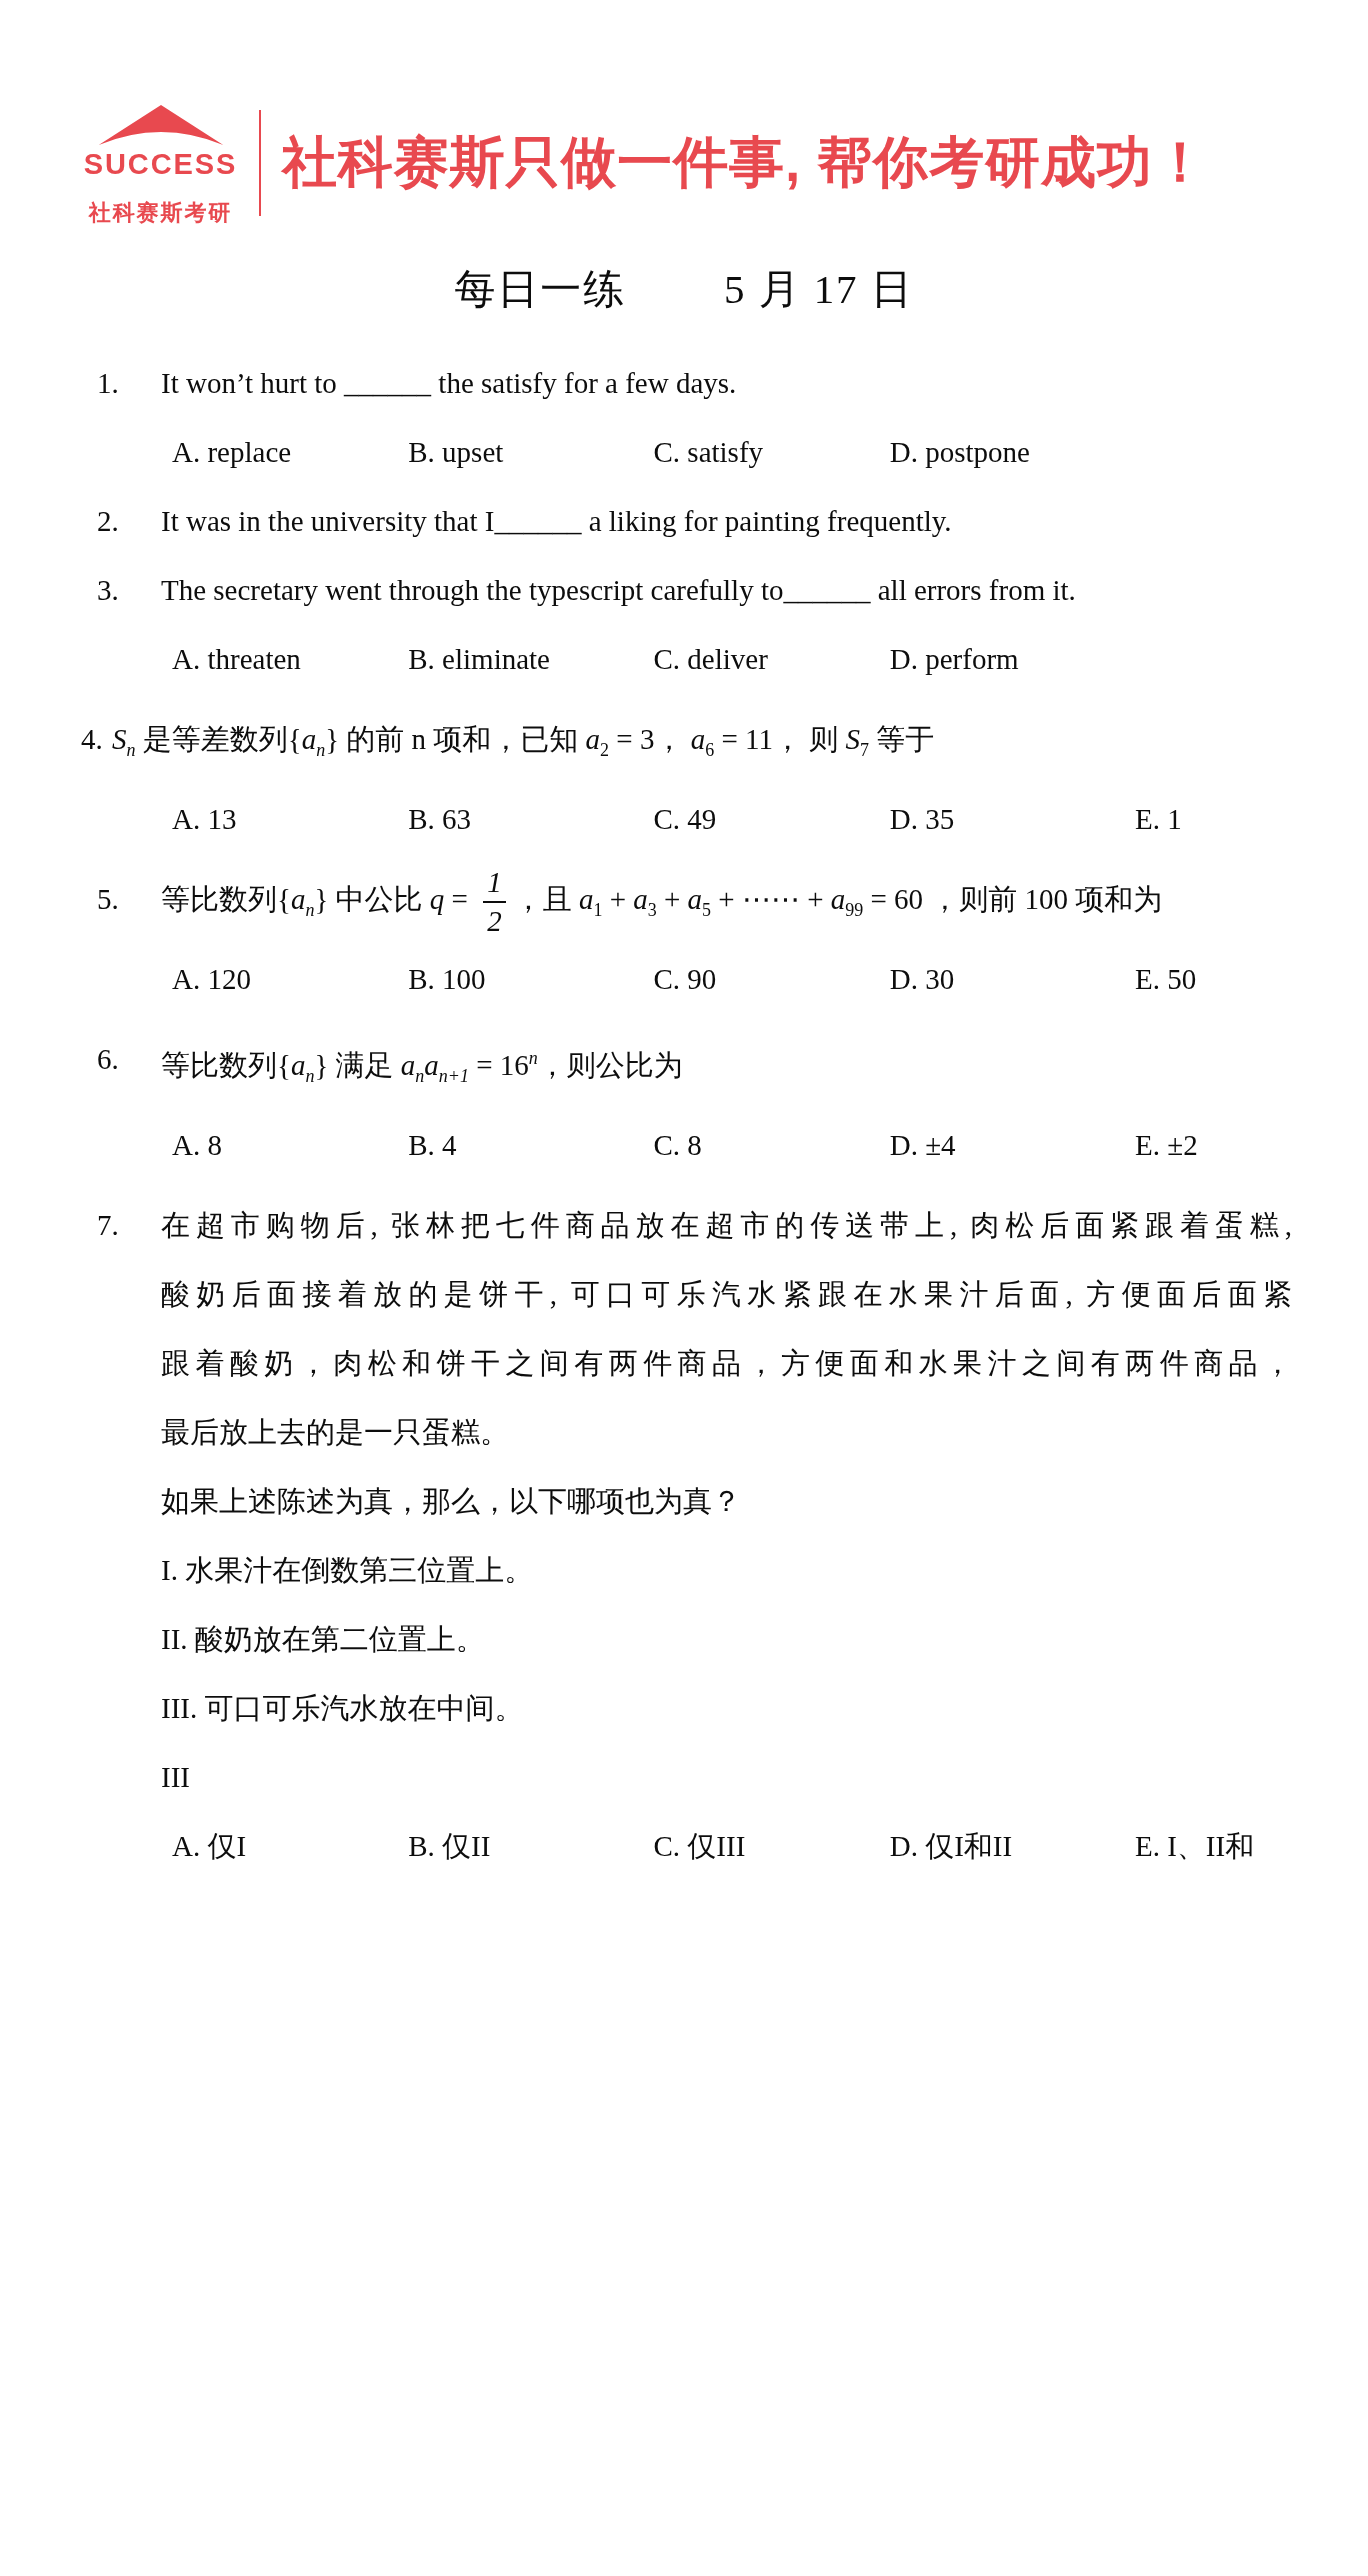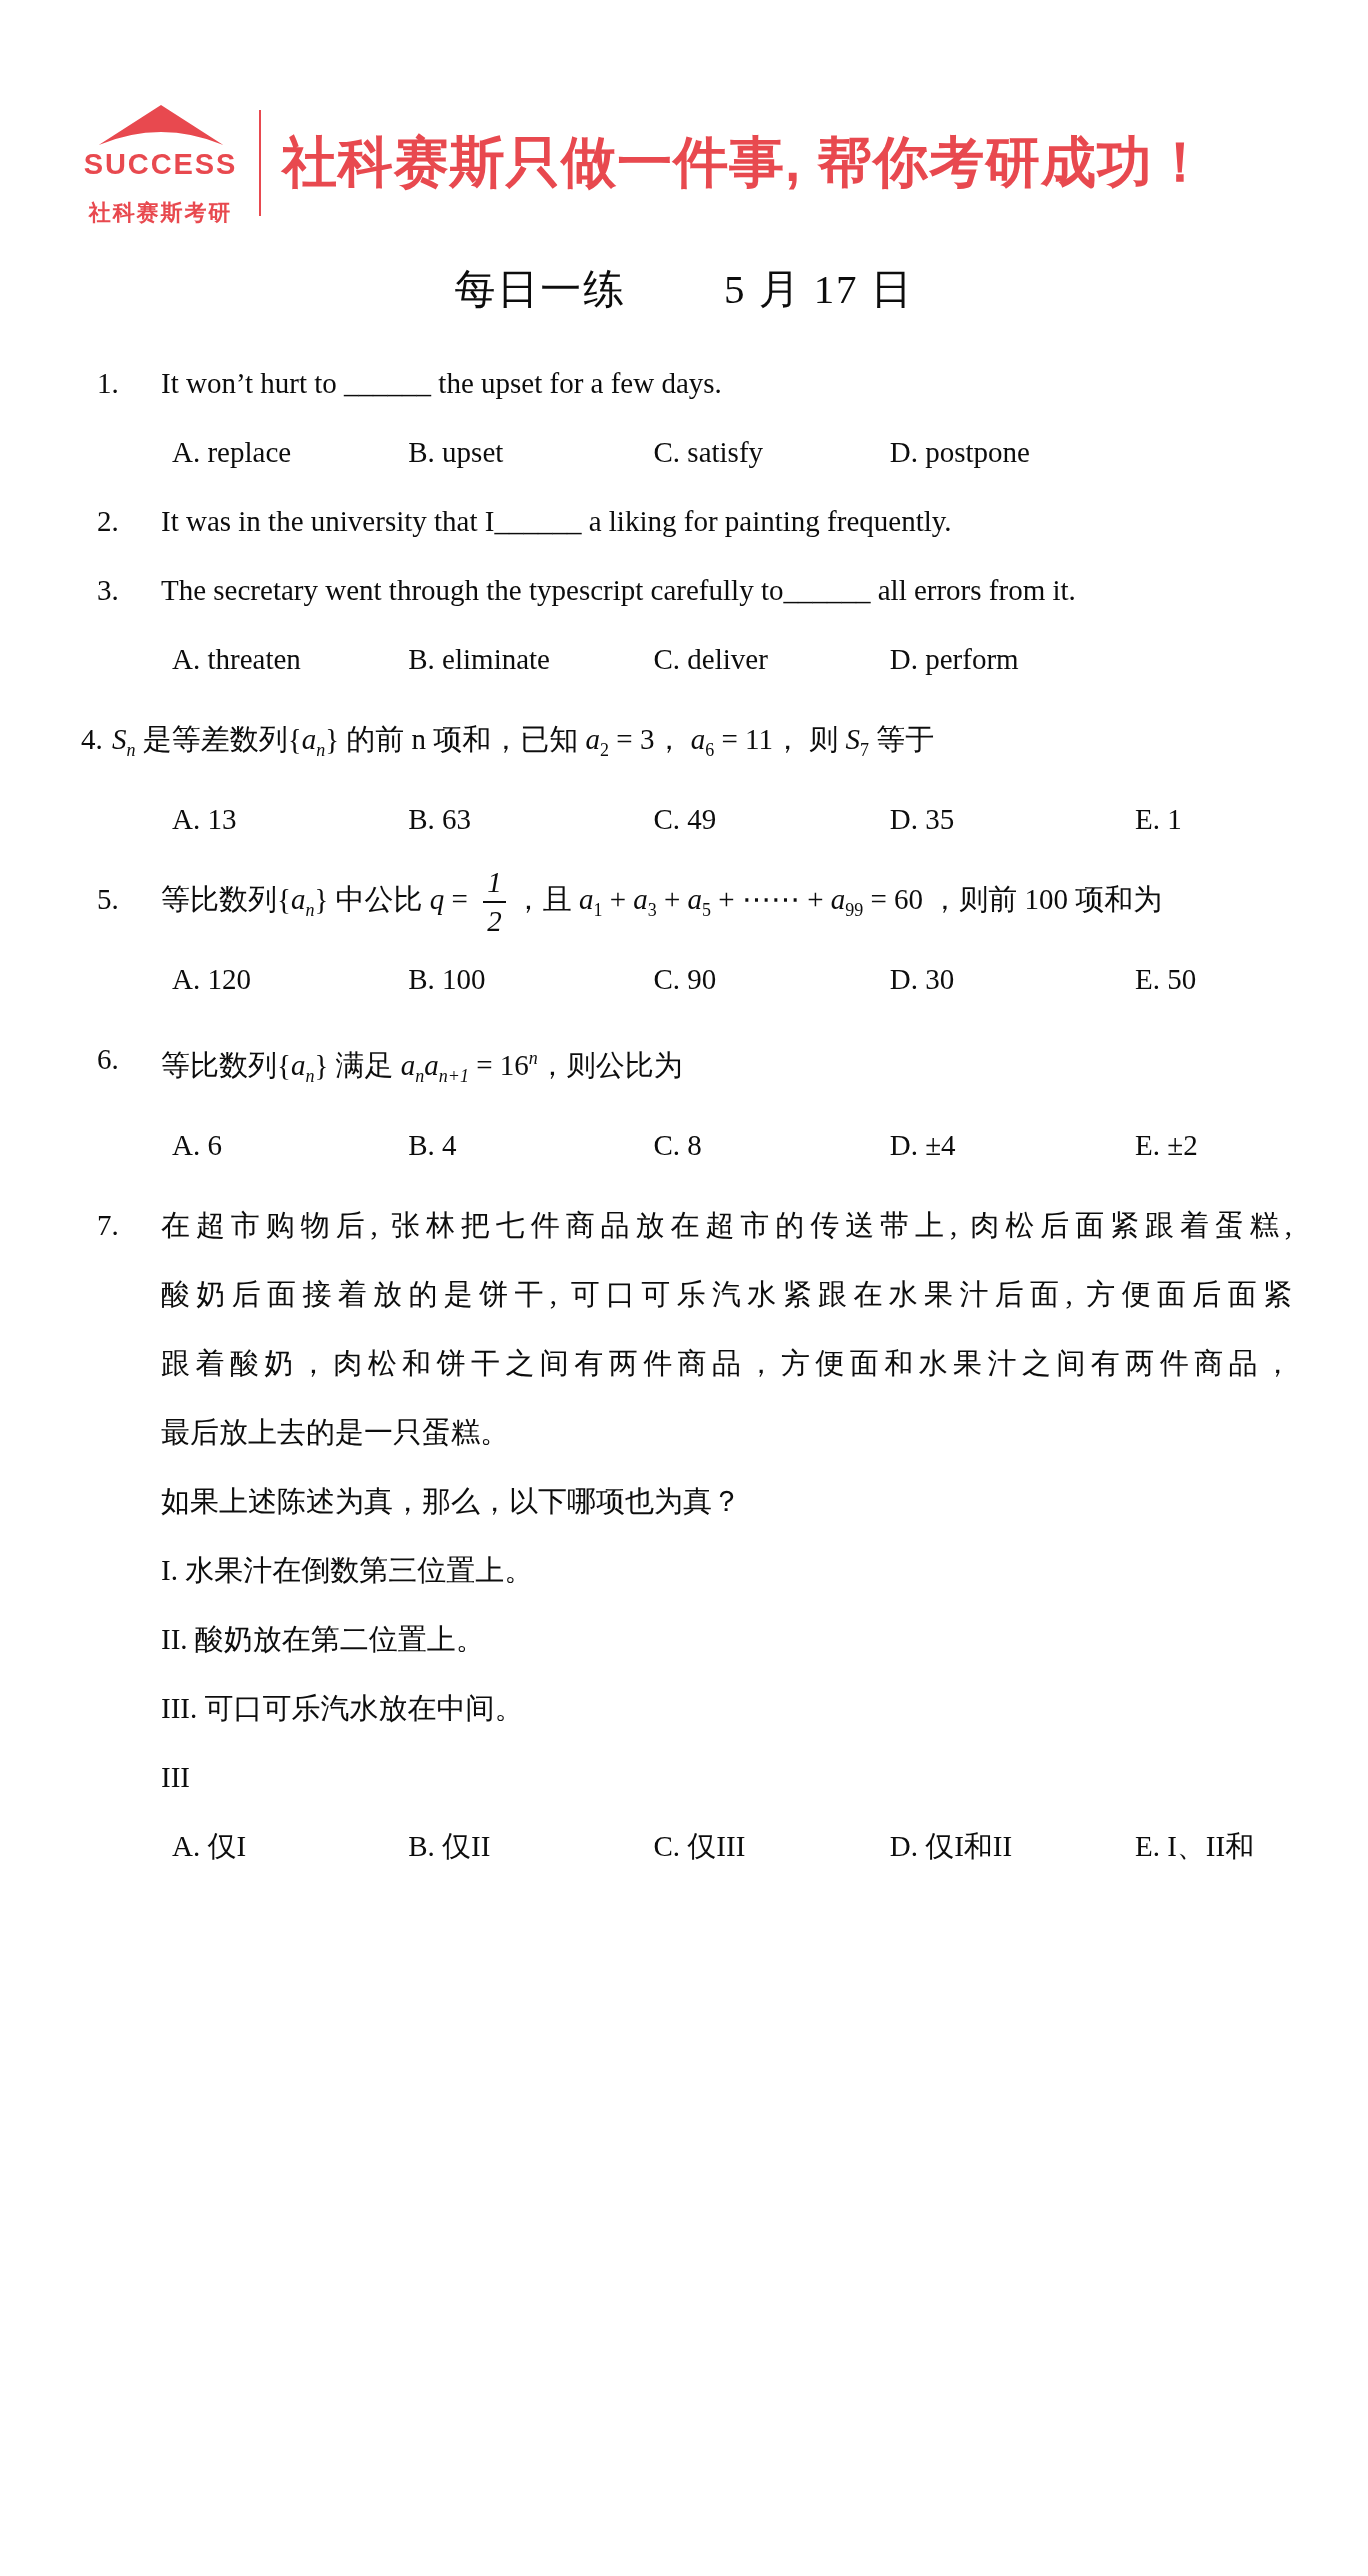--- a/index.html
+++ b/index.html
@@ -63,21 +63,21 @@
 
   <div class="title">
     <span class="title-name">每日一练</span><span class="title-date">5 月 17 日</span>
   </div>
 
   <main class="questions">
 
     <section class="question">
       <div class="qline">
         <span class="qnum">1.</span>
-        <span class="qbody"><span class="seg-text">It won’t hurt to ______ the upset for a few days.</span></span>
+        <span class="qbody"><span class="seg-text">It won’t hurt to ______ the satisfy for a few days.</span></span>
       </div>
       <div class="qline opts">
         <span class="opt w1">A. replace</span>
         <span class="opt w2">B. upset</span>
         <span class="opt w3">C. satisfy</span>
         <span class="opt">D. postpone</span>
       </div>
     </section>
 
     <section class="question">
@@ -129,21 +129,21 @@
         <span class="opt">E. 50</span>
       </div>
     </section>
 
     <section class="question q-sp">
       <div class="qline">
         <span class="qnum">6.</span>
         <span class="qbody"><span class="seg-text">等比数列{</span><span class="seg-math">a</span><sub class="seg-sub">n</sub><span class="seg-text">} 满足 </span><span class="seg-math">a</span><sub class="seg-sub">n</sub><span class="seg-math">a</span><sub class="seg-sub">n+1</sub><span class="seg-text"> = 16</span><sup class="seg-sup">n</sup><span class="seg-text">，则公比为</span></span>
       </div>
       <div class="qline opts">
-        <span class="opt w1">A. 6</span>
+        <span class="opt w1">A. 8</span>
         <span class="opt w2">B. 4</span>
         <span class="opt w3">C. 8</span>
         <span class="opt w4">D. ±4</span>
         <span class="opt">E. ±2</span>
       </div>
     </section>
 
     <section class="question q-sp">
       <div class="qline just">
         <span class="qnum">7.</span>

